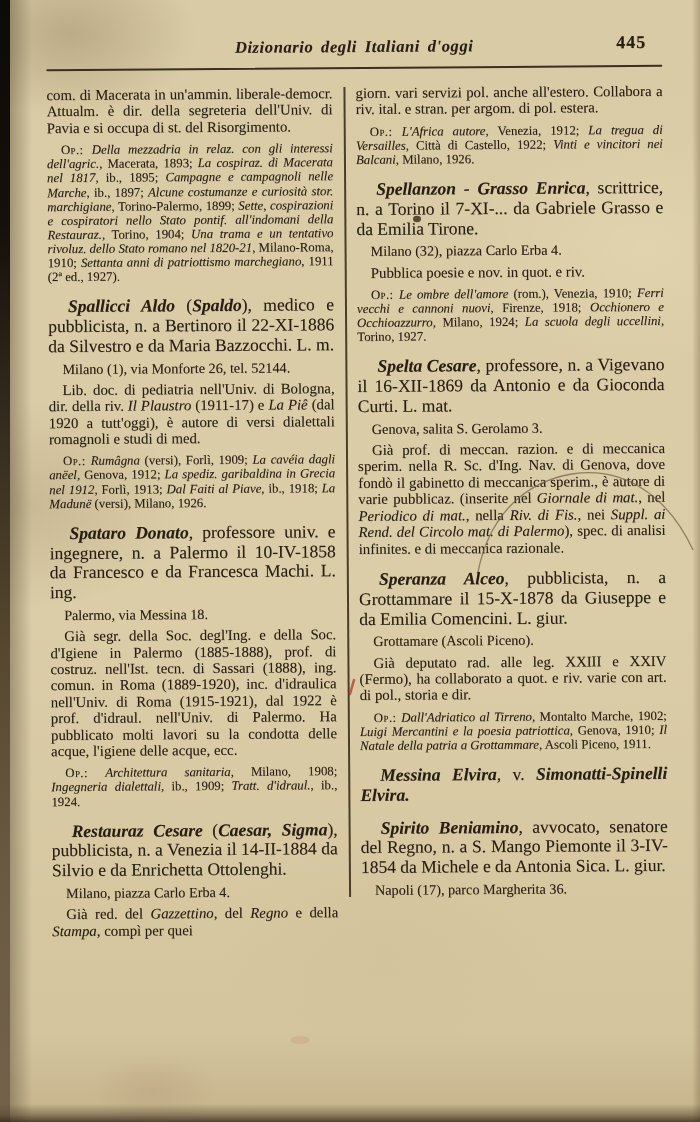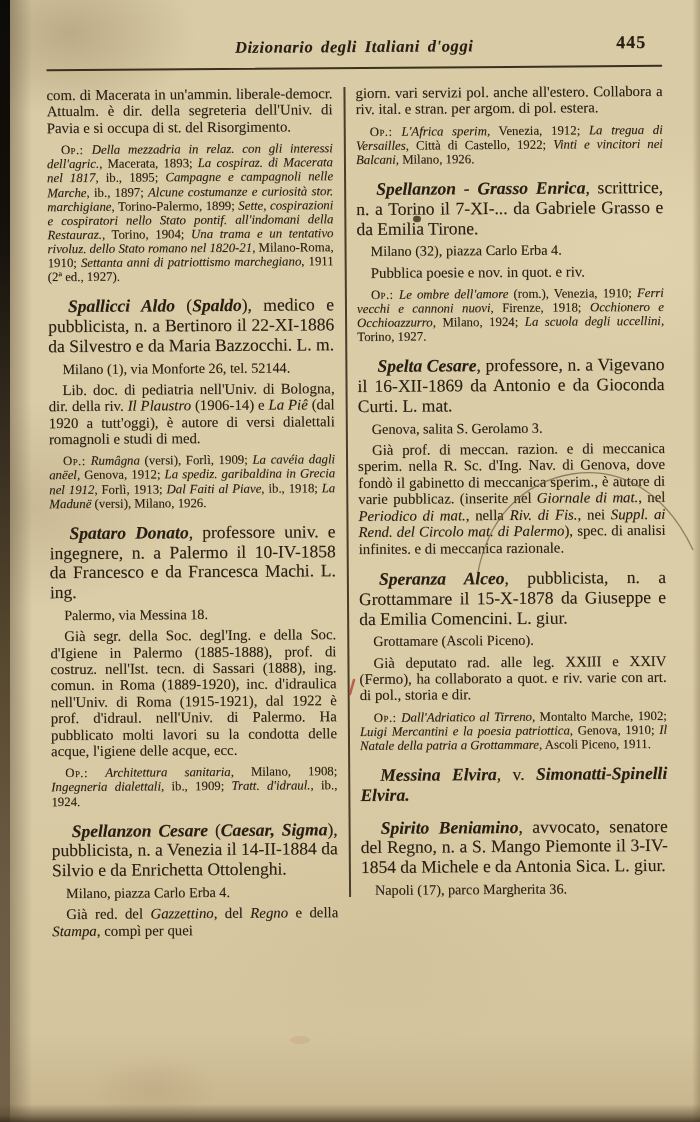--- a/index.html
+++ b/index.html
@@ -76,34 +76,34 @@
       <div class="header-title">Dizionario degli Italiani d'oggi</div>
       <div class="page-number">445</div>
     </div>
     <div class="header-rule"></div>
     <div class="columns">
       <div class="col col-left" id="col-left">
           <p class="para para-cont"><span class="seg">com. di Macerata in un'ammin. liberale-democr. Attualm. è dir. della segreteria dell'Univ. di Pavia e si occupa di st. del Risorgimento.</span></p>
           <p class="para para-op"><span class="seg sc">Op.: </span><span class="seg it">Della mezzadria in relaz. con gli interessi dell'agric.</span><span class="seg">, Macerata, 1893; </span><span class="seg it">La cospiraz. di Macerata nel 1817</span><span class="seg">, ib., 1895; </span><span class="seg it">Campagne e campagnoli nelle Marche</span><span class="seg">, ib., 1897; </span><span class="seg it">Alcune costumanze e curiosità stor. marchigiane</span><span class="seg">, Torino-Palermo, 1899; </span><span class="seg it">Sette, cospirazioni e cospiratori nello Stato pontif. all'indomani della Restauraz.</span><span class="seg">, Torino, 1904; </span><span class="seg it">Una trama e un tentativo rivoluz. dello Stato romano nel 1820-21</span><span class="seg">, Milano-Roma, 1910; </span><span class="seg it">Settanta anni di patriottismo marchegiano</span><span class="seg">, 1911 (2ª ed., 1927).</span></p>
           <p class="para para-head"><span class="seg it bd">Spallicci Aldo</span><span class="seg"> (</span><span class="seg it bd">Spaldo</span><span class="seg">), medico e pubblicista, n. a Bertinoro il 22-XI-1886 da Silvestro e da Maria Bazzocchi. L. m.</span></p>
           <p class="para para-addr"><span class="seg">Milano (1), via Monforte 26, tel. 52144.</span></p>
-          <p class="para para-body"><span class="seg">Lib. doc. di pediatria nell'Univ. di Bologna, dir. della riv. </span><span class="seg it">Il Plaustro</span><span class="seg"> (1906-14) e </span><span class="seg it">La Piê</span><span class="seg"> (dal 1920 a tutt'oggi), è autore di versi dialettali romagnoli e studi di med.</span></p>
+          <p class="para para-body"><span class="seg">Lib. doc. di pediatria nell'Univ. di Bologna, dir. della riv. </span><span class="seg it">Il Plaustro</span><span class="seg"> (1911-17) e </span><span class="seg it">La Piê</span><span class="seg"> (dal 1920 a tutt'oggi), è autore di versi dialettali romagnoli e studi di med.</span></p>
           <p class="para para-op"><span class="seg sc">Op.: </span><span class="seg it">Rumâgna</span><span class="seg"> (versi), Forlì, 1909; </span><span class="seg it">La cavéia dagli anëel</span><span class="seg">, Genova, 1912; </span><span class="seg it">La spediz. garibaldina in Grecia nel 1912</span><span class="seg">, Forlì, 1913; </span><span class="seg it">Dal Faiti al Piave</span><span class="seg">, ib., 1918; </span><span class="seg it">La Madunë</span><span class="seg"> (versi), Milano, 1926.</span></p>
           <p class="para para-head"><span class="seg it bd">Spataro Donato</span><span class="seg">, professore univ. e ingegnere, n. a Palermo il 10-IV-1858 da Francesco e da Francesca Machi. L. ing.</span></p>
           <p class="para para-addr"><span class="seg">Palermo, via Messina 18.</span></p>
           <p class="para para-body"><span class="seg">Già segr. della Soc. degl'Ing. e della Soc. d'Igiene in Palermo (1885-1888), prof. di costruz. nell'Ist. tecn. di Sassari (1888), ing. comun. in Roma (1889-1920), inc. d'idraulica nell'Univ. di Roma (1915-1921), dal 1922 è prof. d'idraul. nell'Univ. di Palermo. Ha pubblicato molti lavori su la condotta delle acque, l'igiene delle acque, ecc.</span></p>
           <p class="para para-op"><span class="seg sc">Op.: </span><span class="seg it">Architettura sanitaria</span><span class="seg">, Milano, 1908; </span><span class="seg it">Ingegneria dialettali</span><span class="seg">, ib., 1909; </span><span class="seg it">Tratt. d'idraul.</span><span class="seg">, ib., 1924.</span></p>
-          <p class="para para-head"><span class="seg it bd">Spellanzon Cesare</span><span class="seg"> (</span><span class="seg it bd">Caesar, Sigma</span><span class="seg">), pubblicista, n. a Venezia il 14-II-1884 da Silvio e da Enrichetta Ottolenghi.</span></p>
+          <p class="para para-head"><span class="seg it bd">Restauraz Cesare</span><span class="seg"> (</span><span class="seg it bd">Caesar, Sigma</span><span class="seg">), pubblicista, n. a Venezia il 14-II-1884 da Silvio e da Enrichetta Ottolenghi.</span></p>
           <p class="para para-addr"><span class="seg">Milano, piazza Carlo Erba 4.</span></p>
           <p class="para para-body"><span class="seg">Già red. del </span><span class="seg it">Gazzettino</span><span class="seg">, del </span><span class="seg it">Regno</span><span class="seg"> e della </span><span class="seg it">Stampa</span><span class="seg">, compì per quei</span></p>
         </div>
       <div class="divider"></div>
       <div class="col col-right" id="col-right">
           <p class="para para-cont"><span class="seg">giorn. vari servizi pol. anche all'estero. Collabora a riv. ital. e stran. per argom. di pol. estera.</span></p>
-          <p class="para para-op"><span class="seg sc">Op.: </span><span class="seg it">L'Africa sperim</span><span class="seg">, Venezia, 1912; </span><span class="seg it">La tregua di Versailles</span><span class="seg">, Città di Castello, 1922; </span><span class="seg it">Vinti e vincitori nei Balcani</span><span class="seg">, Milano, 1926.</span></p>
+          <p class="para para-op"><span class="seg sc">Op.: </span><span class="seg it">L'Africa autore</span><span class="seg">, Venezia, 1912; </span><span class="seg it">La tregua di Versailles</span><span class="seg">, Città di Castello, 1922; </span><span class="seg it">Vinti e vincitori nei Balcani</span><span class="seg">, Milano, 1926.</span></p>
           <p class="para para-head"><span class="seg it bd">Spellanzon - Grasso Enrica</span><span class="seg">, scrittrice, n. a Torino il 7-XI-... da Gabriele Grasso e da Emilia Tirone.</span></p>
           <p class="para para-addr"><span class="seg">Milano (32), piazza Carlo Erba 4.</span></p>
           <p class="para para-body"><span class="seg">Pubblica poesie e nov. in quot. e riv.</span></p>
           <p class="para para-op"><span class="seg sc">Op.: </span><span class="seg it">Le ombre dell'amore</span><span class="seg"> (rom.), Venezia, 1910; </span><span class="seg it">Ferri vecchi e cannoni nuovi</span><span class="seg">, Firenze, 1918; </span><span class="seg it">Occhionero e Occhioazzurro,</span><span class="seg"> Milano, 1924; </span><span class="seg it">La scuola degli uccellini</span><span class="seg">, Torino, 1927.</span></p>
           <p class="para para-head"><span class="seg it bd">Spelta Cesare</span><span class="seg">, professore, n. a Vigevano il 16-XII-1869 da Antonio e da Gioconda Curti. L. mat.</span></p>
           <p class="para para-addr"><span class="seg">Genova, salita S. Gerolamo 3.</span></p>
           <p class="para para-body"><span class="seg">Già prof. di meccan. razion. e di meccanica sperim. nella R. Sc. d'Ing. Nav. di Genova, dove fondò il gabinetto di meccanica sperim., è autore di varie pubblicaz. (inserite nel </span><span class="seg it">Giornale di mat.</span><span class="seg">, nel </span><span class="seg it">Periodico di mat.</span><span class="seg">, nella </span><span class="seg it">Riv. di Fis.</span><span class="seg">, nei </span><span class="seg it">Suppl. ai Rend. del Circolo mat. di Palermo</span><span class="seg">), spec. di analisi infinites. e di meccanica razionale.</span></p>
           <p class="para para-head"><span class="seg it bd">Speranza Alceo</span><span class="seg">, pubblicista, n. a Grottammare il 15-X-1878 da Giuseppe e da Emilia Comencini. L. giur.</span></p>
           <p class="para para-addr"><span class="seg">Grottamare (Ascoli Piceno).</span></p>
           <p class="para para-body"><span class="seg">Già deputato rad. alle leg. XXIII e XXIV (Fermo), ha collaborato a quot. e riv. varie con art. di pol., storia e dir.</span></p>

